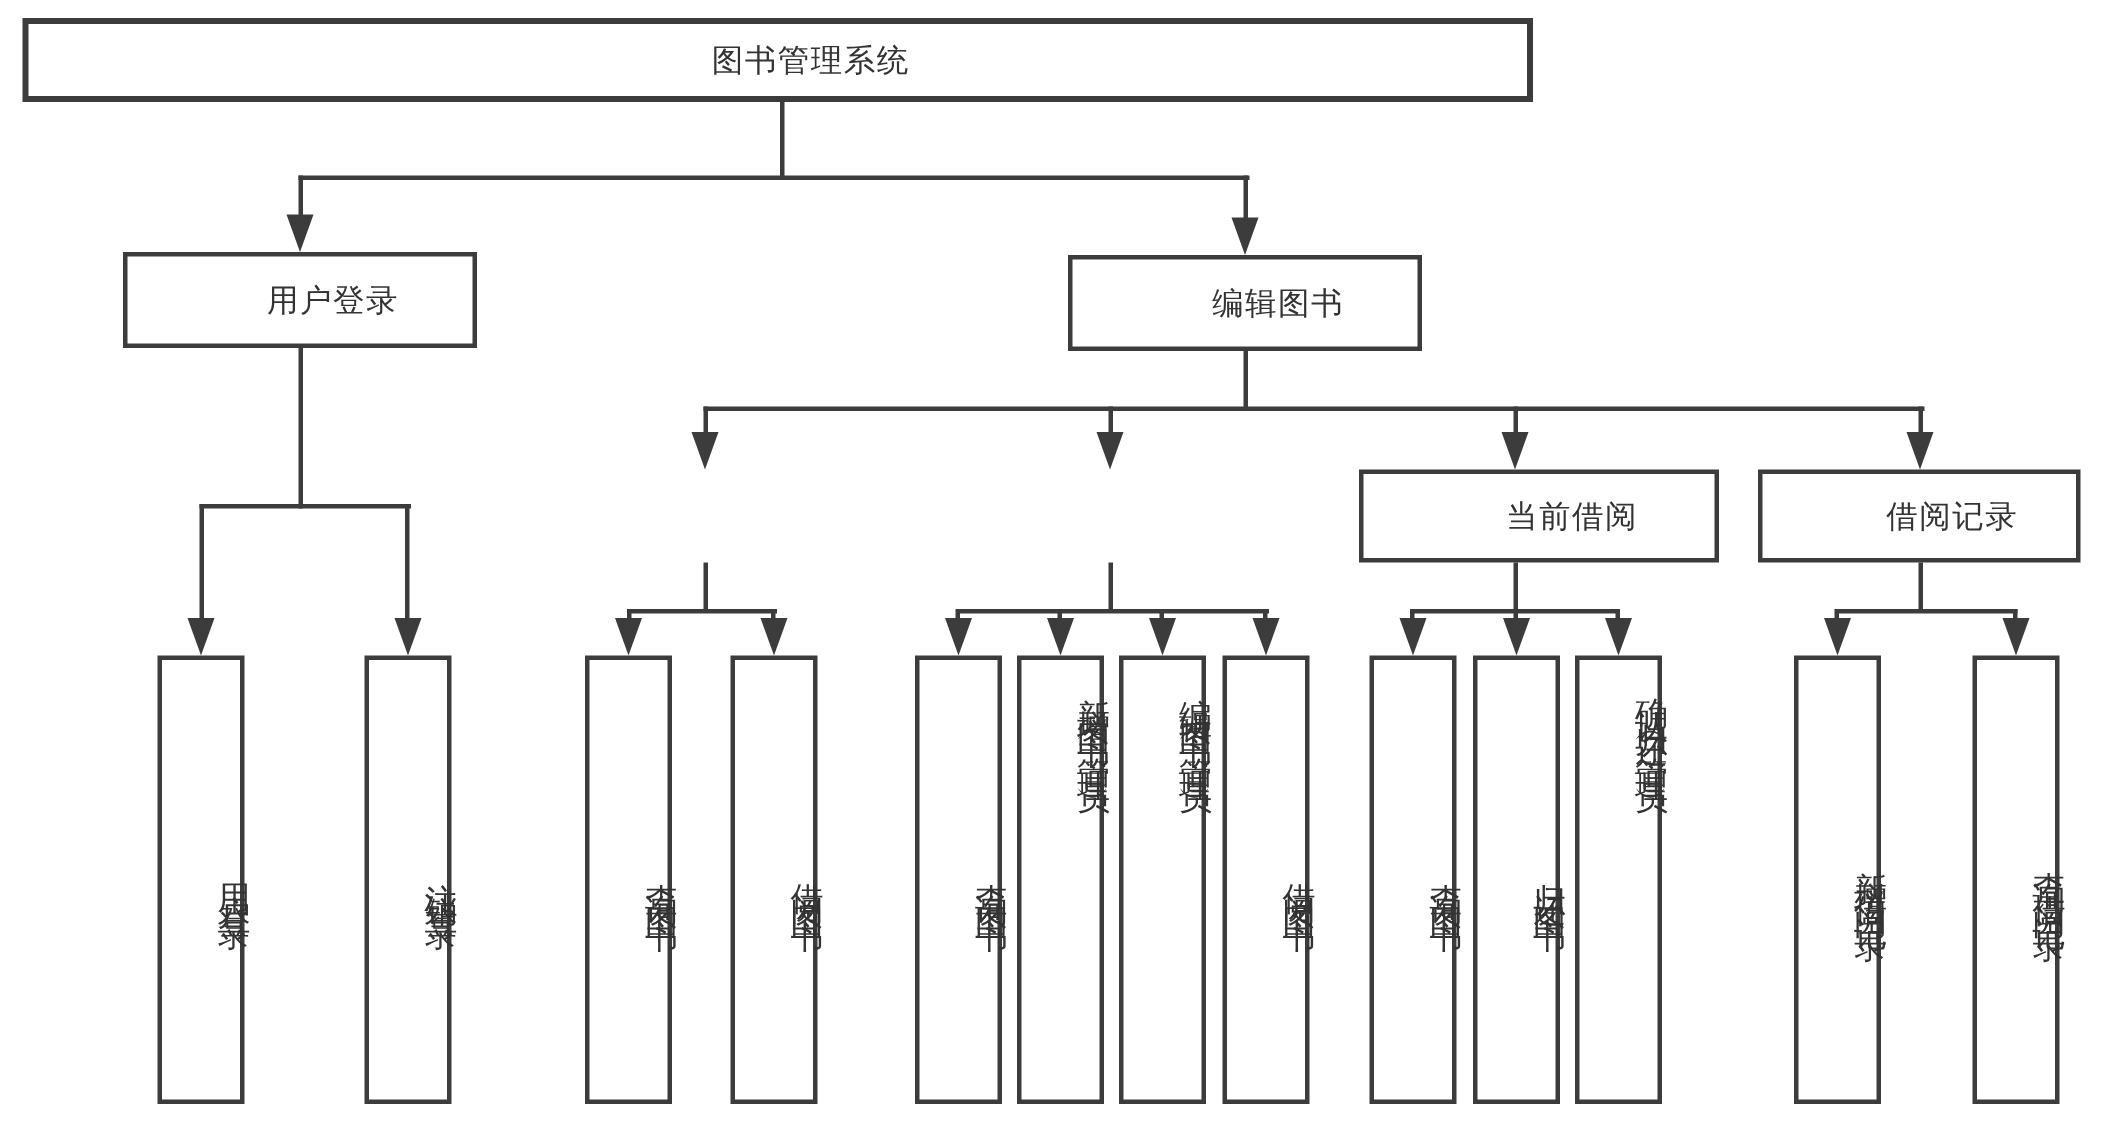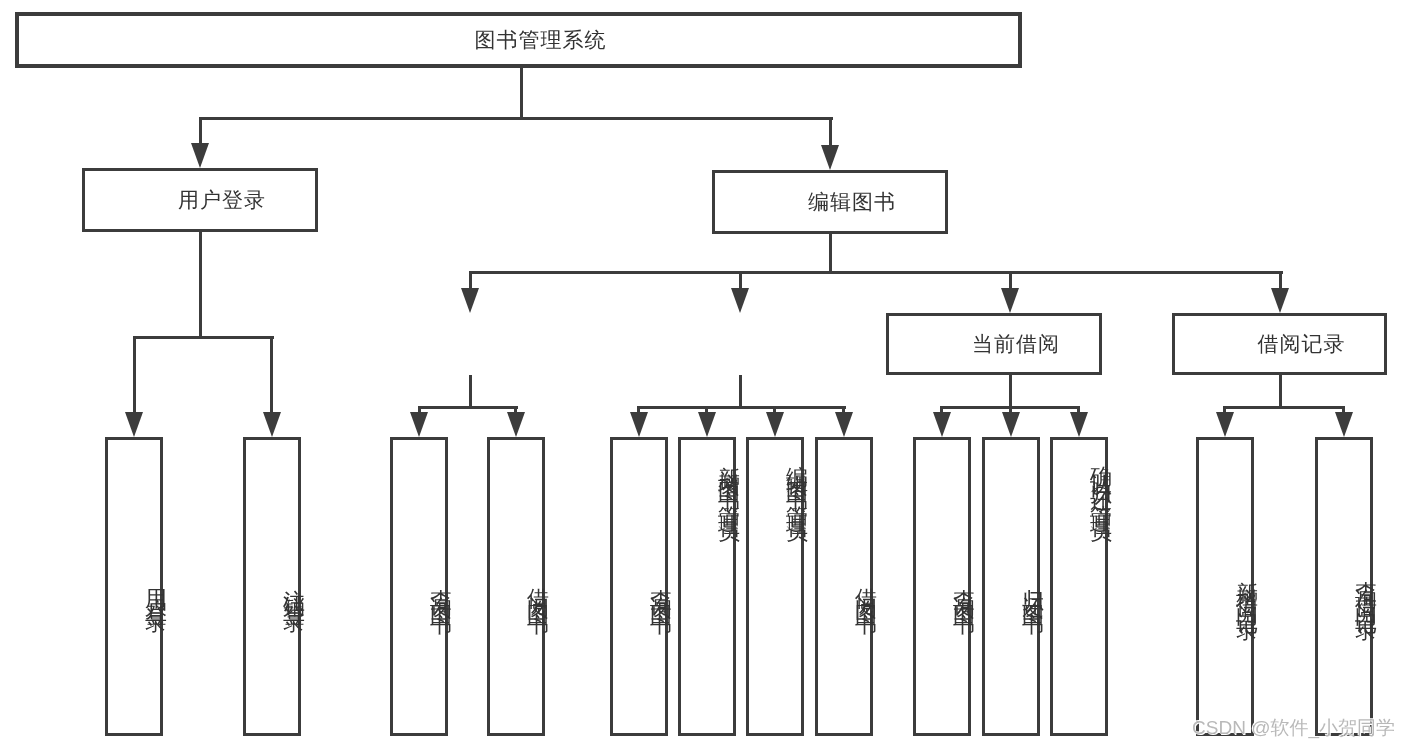--- a/index.html
+++ b/index.html
@@ -62,42 +62,41 @@
 </head>
 <body>
 
 <div id="canvas">
 
   <div class="box hbox root" style="left:15px;top:12px;width:1007px;height:56px">图书管理系统</div>
 
   <div class="box hbox" style="left:82px;top:168px;width:236px;height:64px">用户登录</div>
   <div class="box hbox" style="left:712px;top:170px;width:236px;height:64px">编辑图书</div>
 
-  <div class="box hbox" style="left:886px;top:313px;width:216px;height:62px">当前借阅</div>
+  <div class="box hbox" style="left:906px;top:313px;width:240px;height:62px">当前借阅</div>
   <div class="box hbox" style="left:1172px;top:313px;width:215px;height:62px">借阅记录</div>
 
   <div class="box vbox" style="left:105px;top:437px;width:58px;height:299px">用户登录</div>
   <div class="box vbox" style="left:243px;top:437px;width:58px;height:299px">注销登录</div>
 
   <div class="box vbox" style="left:390px;top:437px;width:58px;height:299px">查询图书</div>
   <div class="box vbox" style="left:487px;top:437px;width:58px;height:299px">借阅图书</div>
 
   <div class="box vbox" style="left:610px;top:437px;width:58px;height:299px">查询图书</div>
   <div class="box vbox vtop" style="left:678px;top:437px;width:58px;height:299px">新增图书（管理员）</div>
   <div class="box vbox vtop" style="left:746px;top:437px;width:58px;height:299px">编辑图书（管理员）</div>
   <div class="box vbox" style="left:815px;top:437px;width:58px;height:299px">借阅图书</div>
 
   <div class="box vbox" style="left:913px;top:437px;width:58px;height:299px">查询图书</div>
   <div class="box vbox" style="left:982px;top:437px;width:58px;height:299px">归还图书</div>
   <div class="box vbox vtop" style="left:1050px;top:437px;width:58px;height:299px">确认归还（管理员）</div>
 
   <div class="box vbox" style="left:1196px;top:437px;width:58px;height:299px">新增借阅记录</div>
   <div class="box vbox" style="left:1315px;top:437px;width:58px;height:299px">查询借阅记录</div>
 
-  <span class="watermark">CSDN @软件_小贺同学</span>
 <div class="cline" style="left: 520px; top: 66px; width: 3px; height: 52px;"></div>
     <div class="cline" style="left: 199px; top: 117px; width: 634px; height: 3px;"></div>
     <div class="cline" style="left: 199px; top: 117px; width: 3px; height: 28px;"></div>
     <div class="cline" style="left: 829px; top: 117px; width: 3px; height: 30px;"></div>
     <div class="cline" style="left: 199px; top: 232px; width: 3px; height: 107px;"></div>
     <div class="cline" style="left: 133px; top: 336px; width: 141px; height: 3px;"></div>
     <div class="cline" style="left: 133px; top: 336px; width: 3px; height: 78px;"></div>
     <div class="cline" style="left: 270px; top: 336px; width: 3px; height: 78px;"></div>
     <div class="cline" style="left: 829px; top: 234px; width: 3px; height: 39px;"></div>
     <div class="cline" style="left: 469px; top: 271px; width: 814px; height: 3px;"></div>

